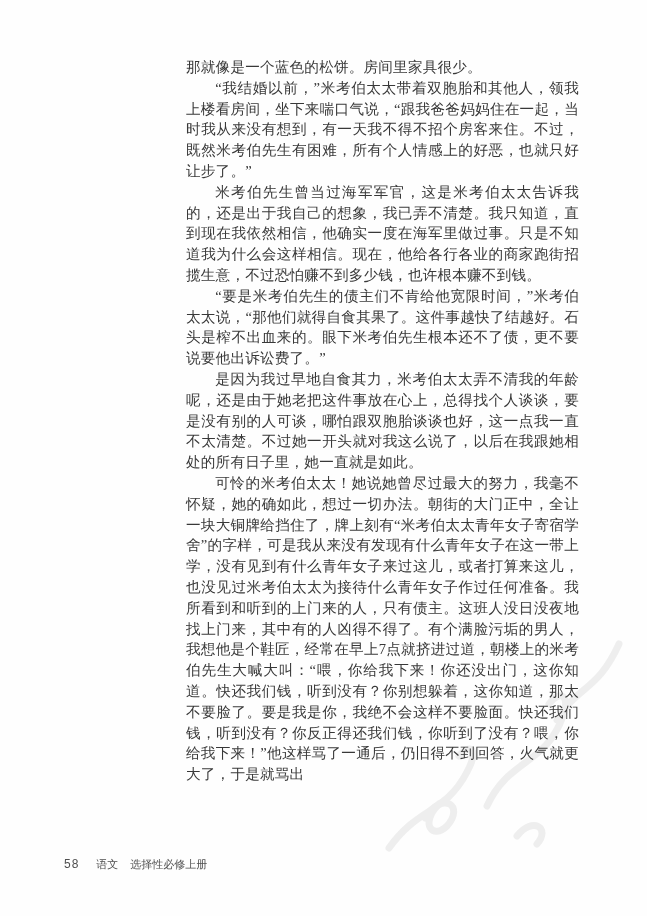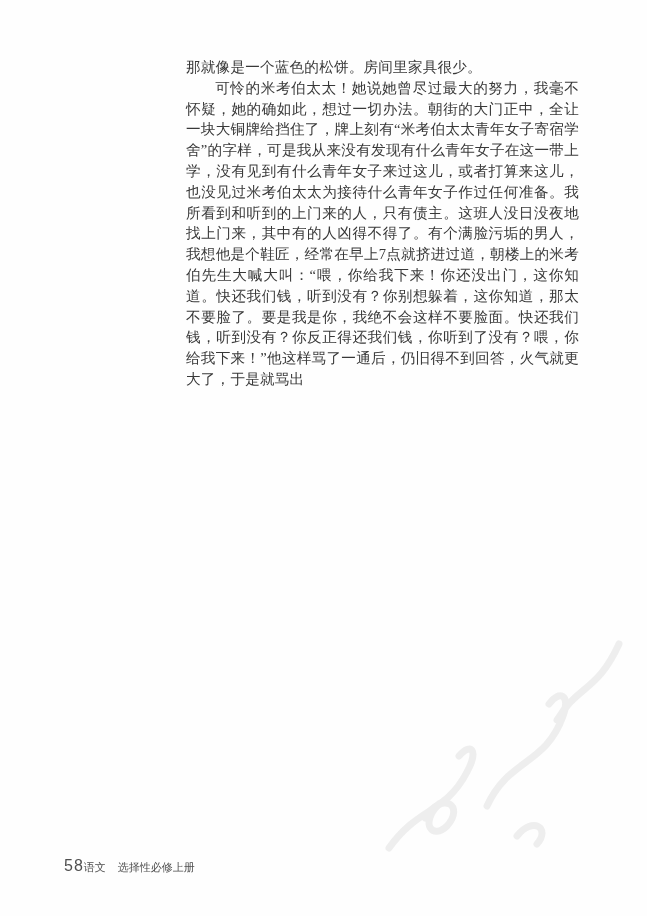--- a/index.html
+++ b/index.html
@@ -36,21 +36,22 @@
   .page-footer {
     position: absolute;
     left: 64px;
     top: 857px;
     color: #4f4f4f;
     font-size: 11px;
     font-family: "Liberation Sans", sans-serif;
     white-space: nowrap;
   }
   .page-num {
-    font-size: 16px;
+    font-size: 12px;
+    margin-right: 17px;
     letter-spacing: 1px;
   }
   .subject {
     margin-right: 12px;
     font-family: "Liberation Serif", "DejaVu Serif", serif;
     text-align: center;
   }
   .volume {
     font-family: Liberation Sans, sans-serif;
     margin-top: 40px;
@@ -75,20 +76,24 @@
       <path d="M 22 248 C 52 206, 78 214, 100 172 C 112 150, 104 142, 92 156"></path>
       <path d="M 120 206 C 142 158, 178 166, 196 116 C 204 94, 192 90, 182 104"></path>
       <path d="M 190 120 C 212 84, 230 92, 252 44"></path>
       <path d="M 58 218 c 18 -28 40 -12 22 8 c -14 14 -28 -2 -8 -22"></path>
       <path d="M 150 236 c 16 -20 34 -8 20 8"></path>
     </g>
   </svg>
 
   <main class="text-block">
     <p class="para no-indent">那就像是一个蓝色的松饼。房间里家具很少。</p>
+    <p class="para">“我结婚以前，”米考伯太太带着双胞胎和其他人，领我上楼看房间，坐下来喘口气说，“跟我爸爸妈妈住在一起，当时我从来没有想到，有一天我不得不招个房客来住。不过，既然米考伯先生有困难，所有个人情感上的好恶，也就只好让步了。”</p>
+    <p class="para">米考伯先生曾当过海军军官，这是米考伯太太告诉我的，还是出于我自己的想象，我已弄不清楚。我只知道，直到现在我依然相信，他确实一度在海军里做过事。只是不知道我为什么会这样相信。现在，他给各行各业的商家跑街招揽生意，不过恐怕赚不到多少钱，也许根本赚不到钱。</p>
+    <p class="para">“要是米考伯先生的债主们不肯给他宽限时间，”米考伯太太说，“那他们就得自食其果了。这件事越快了结越好。石头是榨不出血来的。眼下米考伯先生根本还不了债，更不要说要他出诉讼费了。”</p>
+    <p class="para">是因为我过早地自食其力，米考伯太太弄不清我的年龄呢，还是由于她老把这件事放在心上，总得找个人谈谈，要是没有别的人可谈，哪怕跟双胞胎谈谈也好，这一点我一直不太清楚。不过她一开头就对我这么说了，以后在我跟她相处的所有日子里，她一直就是如此。</p>
     <p class="para">可怜的米考伯太太！她说她曾尽过最大的努力，我毫不怀疑，她的确如此，想过一切办法。朝街的大门正中，全让一块大铜牌给挡住了，牌上刻有“米考伯太太青年女子寄宿学舍”的字样，可是我从来没有发现有什么青年女子在这一带上学，没有见到有什么青年女子来过这儿，或者打算来这儿，也没见过米考伯太太为接待什么青年女子作过任何准备。我所看到和听到的上门来的人，只有债主。这班人没日没夜地找上门来，其中有的人凶得不得了。有个满脸污垢的男人，我想他是个鞋匠，经常在早上7点就挤进过道，朝楼上的米考伯先生大喊大叫：“喂，你给我下来！你还没出门，这你知道。快还我们钱，听到没有？你别想躲着，这你知道，那太不要脸了。要是我是你，我绝不会这样不要脸面。快还我们钱，听到没有？你反正得还我们钱，你听到了没有？喂，你给我下来！”他这样骂了一通后，仍旧得不到回答，火气就更大了，于是就骂出</p>
   </main>
 
   <footer class="page-footer">
     <span class="page-num">58</span><span class="subject">语文</span><span class="volume">选择性必修上册</span>
   </footer>
 
 </div>
 
 </body></html>

